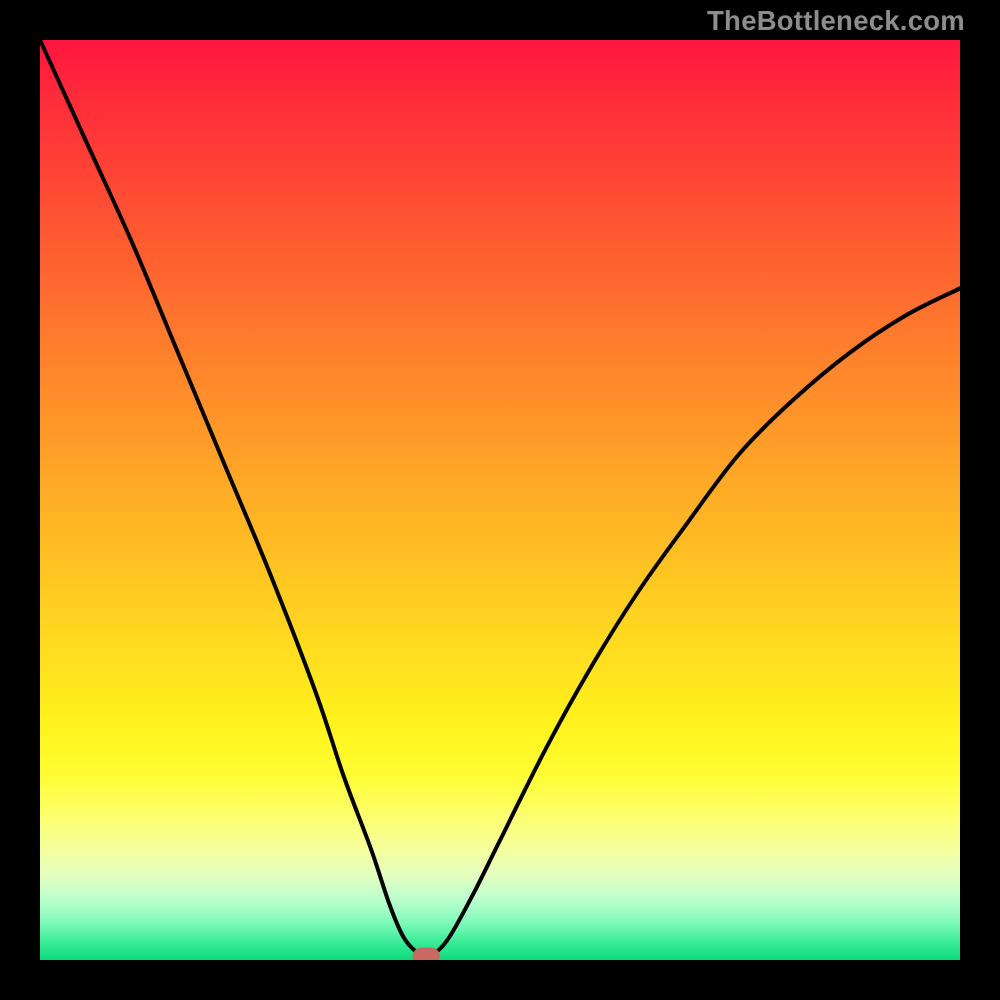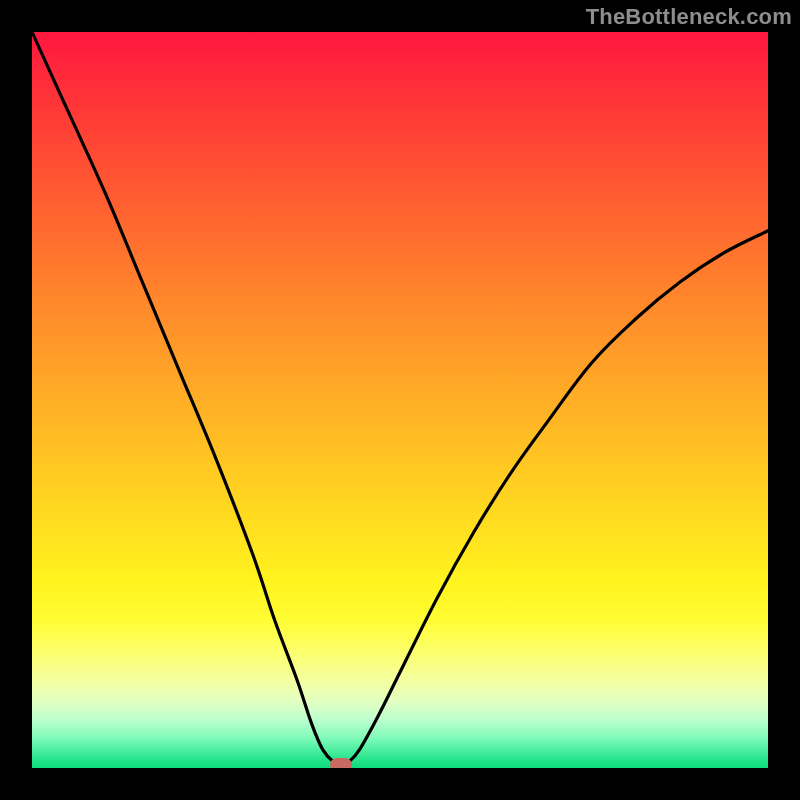--- a/index.html
+++ b/index.html
@@ -57,21 +57,21 @@
     position: absolute;
     width: 22px;
     height: 14px;
     border-radius: 7px;
     background: #c86a61;
     transform: translate(-50%, -50%);
   }
   .watermark {
     position: absolute;
     top: 4px;
-    right: 8px;
+    right: 28px;
     font-family: Arial, Helvetica, sans-serif;
     font-size: 22px;
     font-weight: 600;
     color: #8d8d8d;
     letter-spacing: 0.2px;
     user-select: none;
   }
 </style>
 </head>
 <body>

